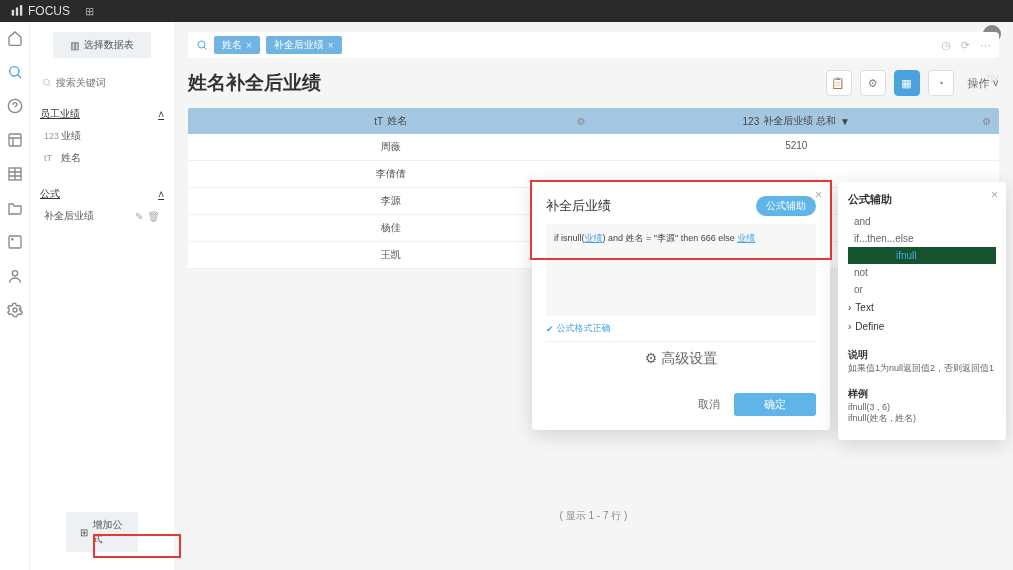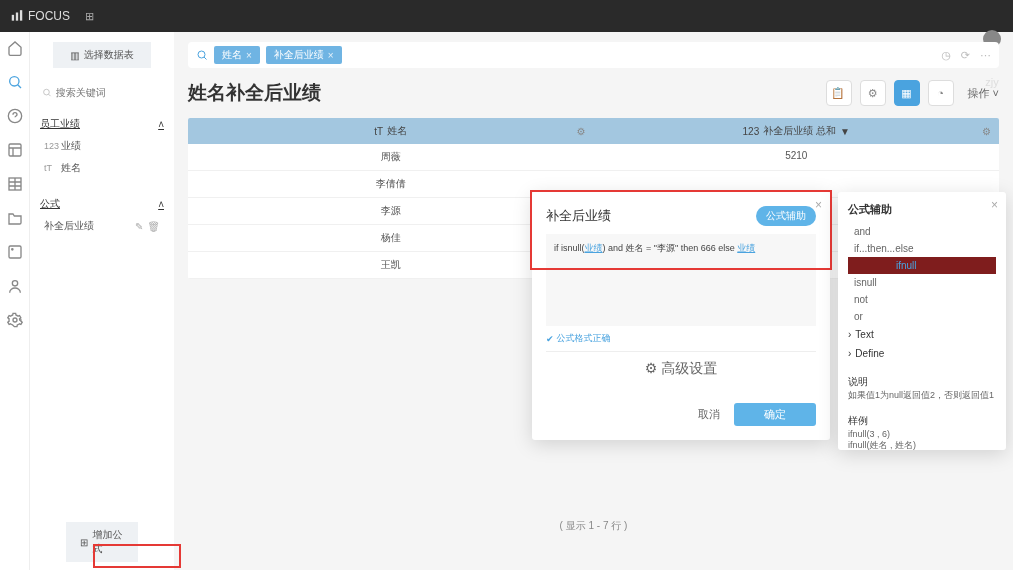--- a/index.html
+++ b/index.html
@@ -1,18 +1,18 @@
 <!DOCTYPE html>
 <html><head>
 <meta charset="utf-8">
 <style>
 * { margin:0; padding:0; box-sizing:border-box; font-family:-apple-system,"PingFang SC","Microsoft YaHei",sans-serif; }
 body { width:1013px; height:570px; overflow:hidden; background:#f5f5f5; font-size:11px; color:#333; }
 
-.topbar { height:32px; background:#2a2a2a; display:flex; align-items:center; padding:0 10px; color:#ddd; }
+.topbar { height:22px; background:#2a2a2a; display:flex; align-items:center; padding:0 10px; color:#ddd; }
 .topbar .logo { display:flex; align-items:center; gap:4px; font-size:12px; font-weight:500; }
 .topbar .logo svg { width:14px; height:14px; }
 .topbar .plus { margin-left:15px; opacity:.7; }
 .topbar .right { margin-left:auto; display:flex; align-items:center; gap:28px; font-size:11px;flex-direction:column; }
 .topbar .avatar { width:18px; height:18px; border-radius:50%; background:#888; }
 
 .main { display:flex; height:548px; }
 
 .rail { width:30px; background:#fff; border-right:1px solid #eee; display:flex; flex-direction:column; align-items:center; padding-top:8px; gap:18px; }
 .rail .ri { width:16px; height:16px; color:#888; }
@@ -64,24 +64,24 @@
 .modal-foot { margin-top:auto; display:flex; justify-content:flex-end; gap:14px; padding:10px 14px 14px; }
 .btn-cancel { font-size:11px; color:#666; background:none; border:none; }
 .btn-ok { background:#5fb4e8; color:#fff; border:none; border-radius:3px; padding:4px 30px; font-size:11px; }
 .red-box-modal { position:absolute; top:-2px; left:-2px; width:302px; height:80px; border:2px solid #e53935; pointer-events:none; }
 
 
 .helper { position:absolute; top:160px; left:664px; width:168px; height:258px; background:#fff; border-radius:3px; box-shadow:0 4px 20px rgba(0,0,0,.15); padding:10px 10px; font-size:10px; }
 .helper .close { position:absolute; top:6px; right:8px; color:#aaa; font-size:12px; }
 .helper h4 { font-size:11px; margin-bottom:6px; }
 .helper .func { padding:3px 6px; color:#666; }
-.helper .func.sel { background:#7f1d1d; color:#4aa3df;padding-left:48px; }
+.helper .func.sel { background:#14532d; color:#4aa3df;padding-left:48px; }
 .helper .cat { padding:4px 0; color:#333; display:flex; align-items:center; gap:4px; }
 .helper .desc { margin-top:6px; }
-.helper .desc b { display:block; font-weight:400; margin-top:12px; }
+.helper .desc b { display:block; font-weight:700; margin-top:12px; }
 .helper .desc span { color:#666; font-size:9px; }
 </style>
 </head>
 <body>
 
 <div class="topbar">
   <div class="logo">
     <svg viewBox="0 0 24 24" fill="currentColor">
         <rect x="3" y="10" width="4" height="10"></rect>
         <rect x="10" y="6" width="4" height="14"></rect>
@@ -269,21 +269,20 @@
         <button class="btn-ok">确定</button>
       </div>
     </div>
 
     <div class="helper">
       <span class="close">×</span>
       <h4>公式辅助</h4>
       <div class="func">and</div>
       <div class="func">if...then...else</div>
       <div class="func sel">ifnull</div>
-      <div class="func">isnull</div>
       <div class="func">not</div>
       <div class="func">or</div>
       <div class="cat">
           <span>›</span>
           <span>Text</span>
         </div>
       <div class="cat">
           <span>›</span>
           <span>Define</span>
         </div>

